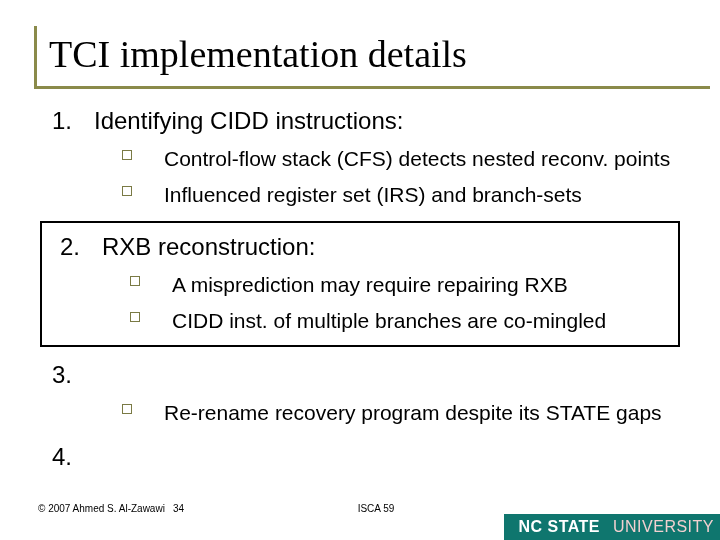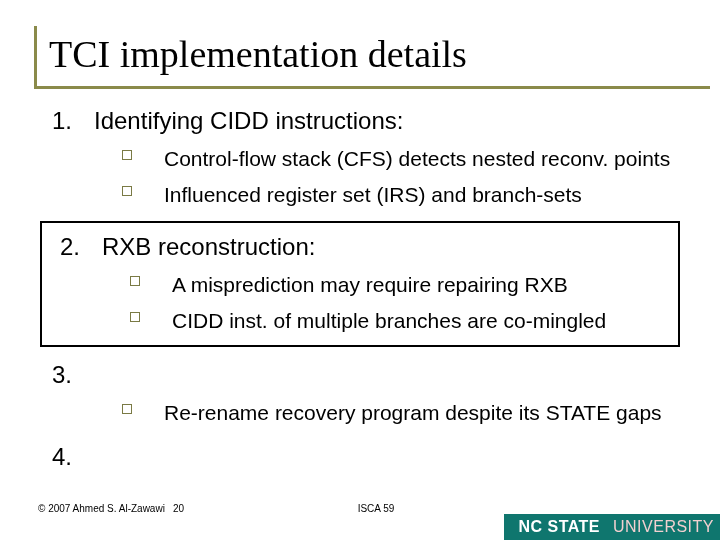--- a/index.html
+++ b/index.html
@@ -128,20 +128,20 @@
 
     <div class="num-item">
       <span class="num">4.</span>
     </div>
 
   </div>
 
   <div class="footer">
     <span>© 2007 Ahmed S. Al-Zawawi</span>
     <span class="mid">ISCA 59</span>
-    <span>20</span>
+    <span>34</span>
   </div>
 
   <div class="brand">
     <span class="bold">NC STATE</span><span class="light"> UNIVERSITY</span>
   </div>
 
 </div>
 
 </body></html>

